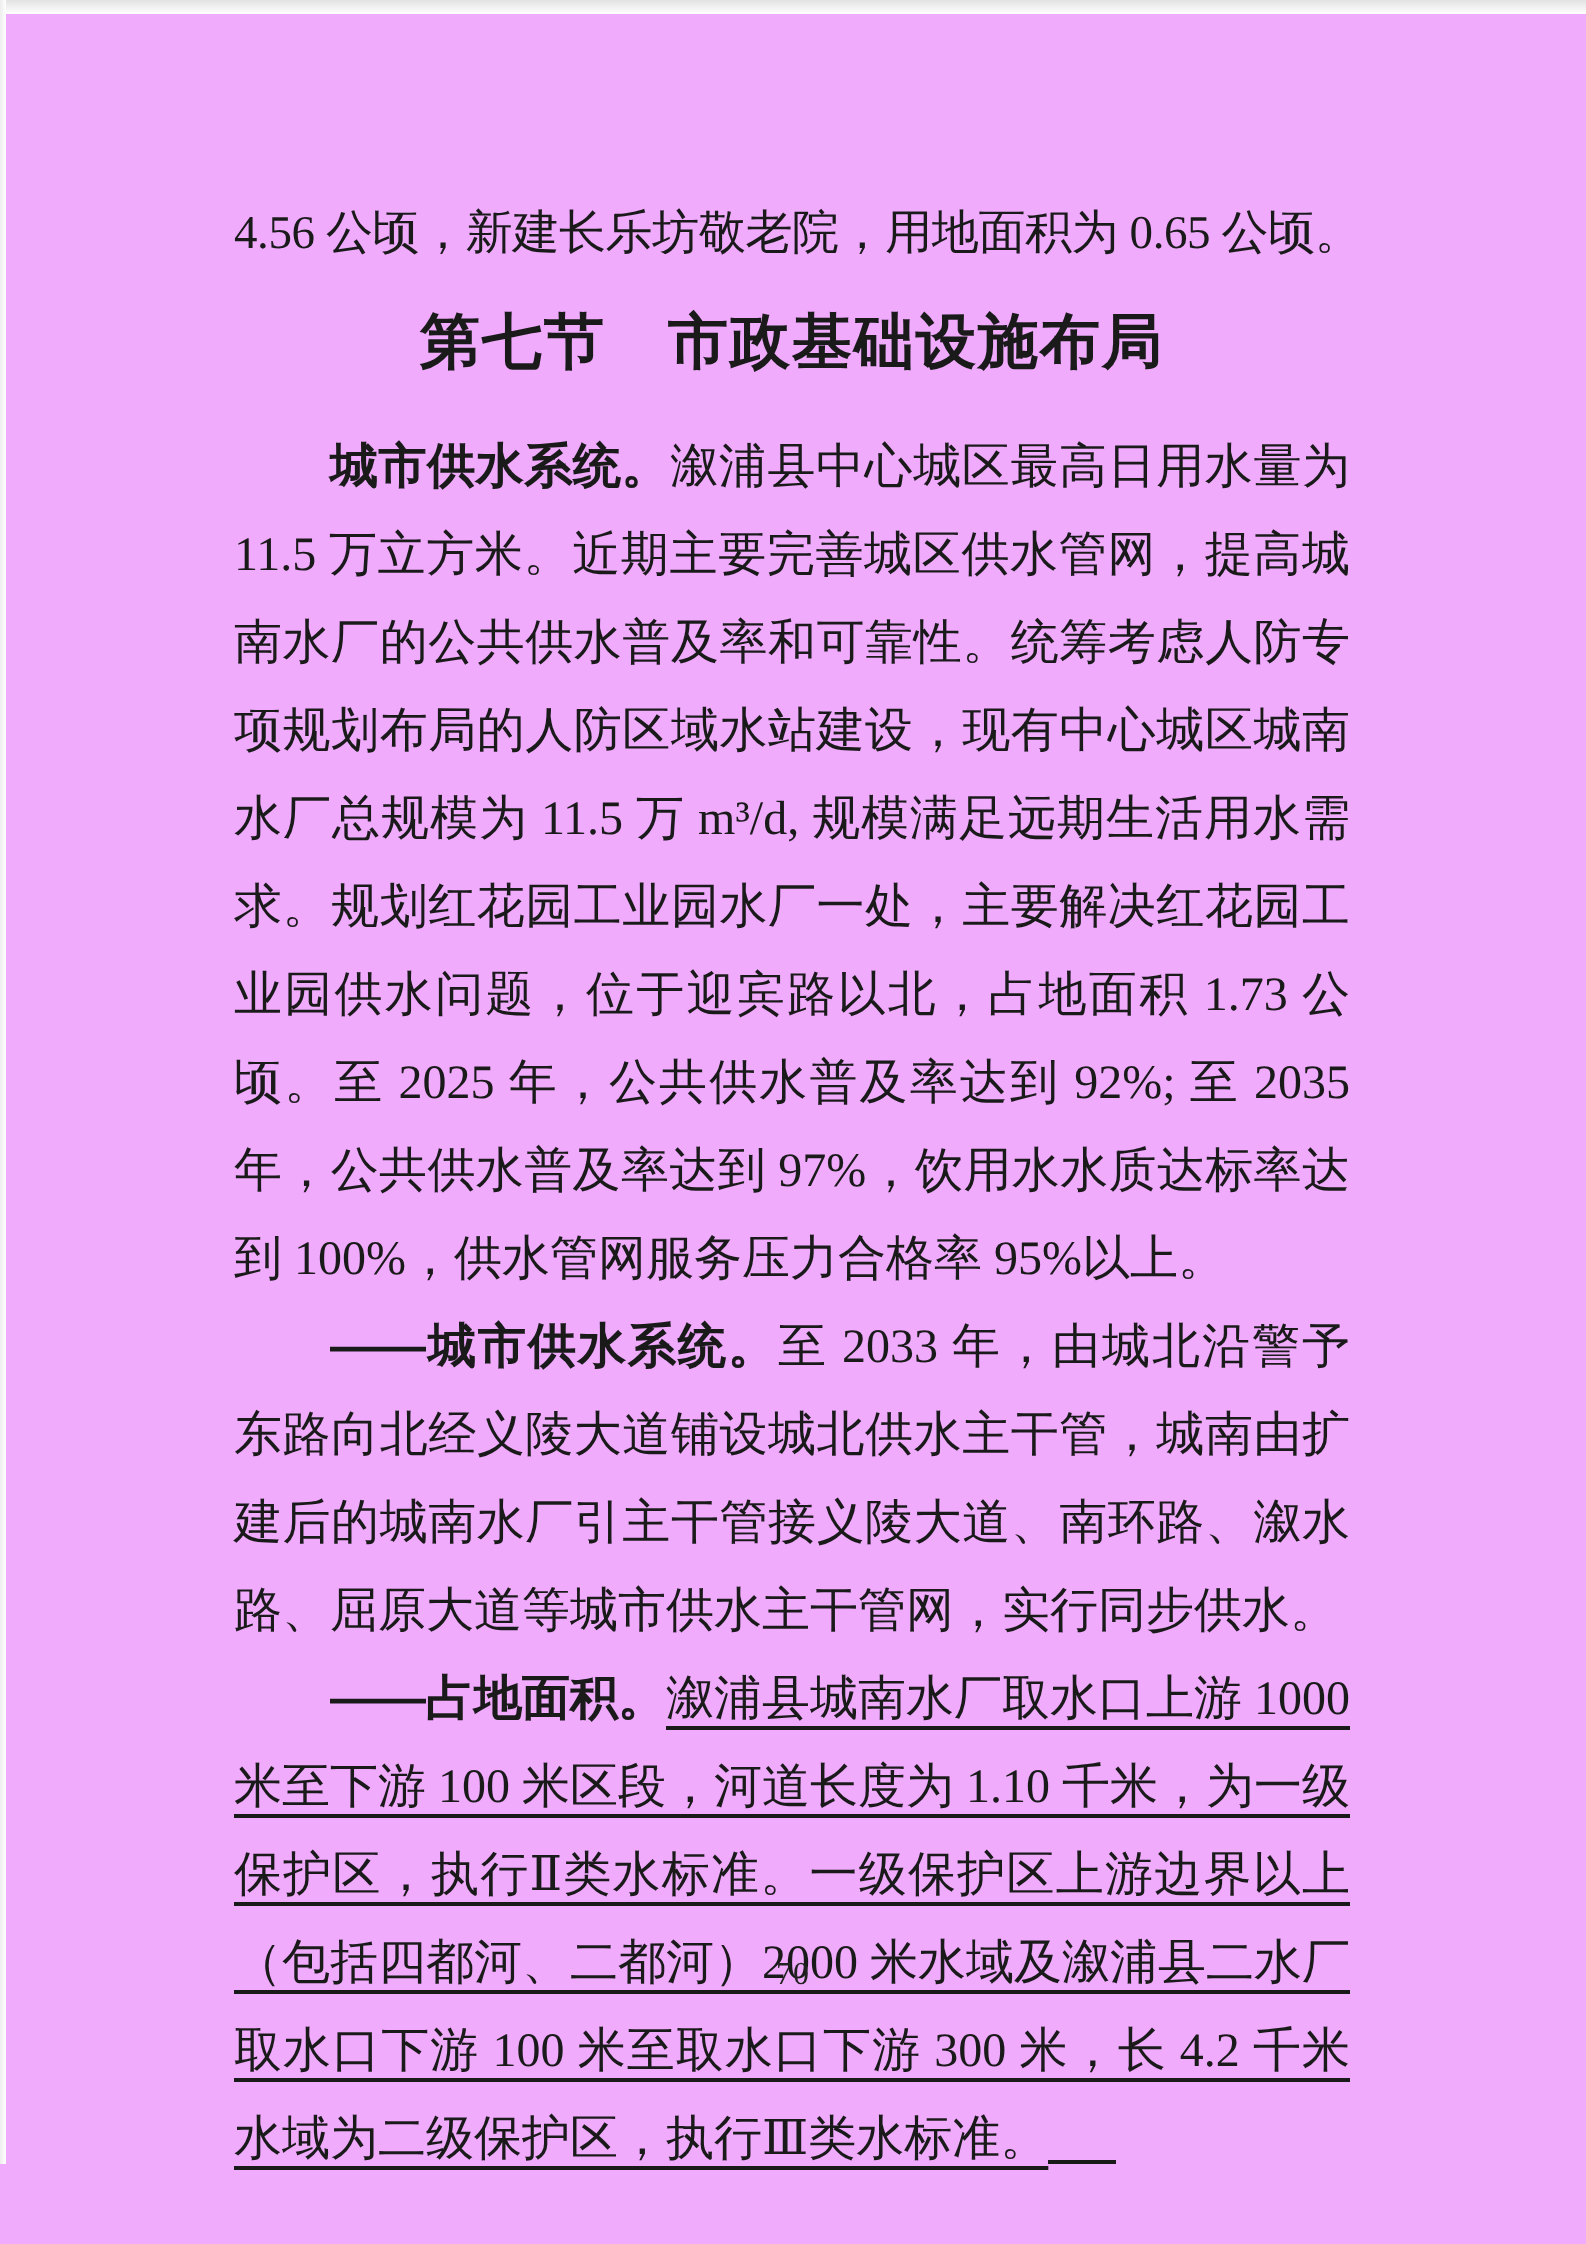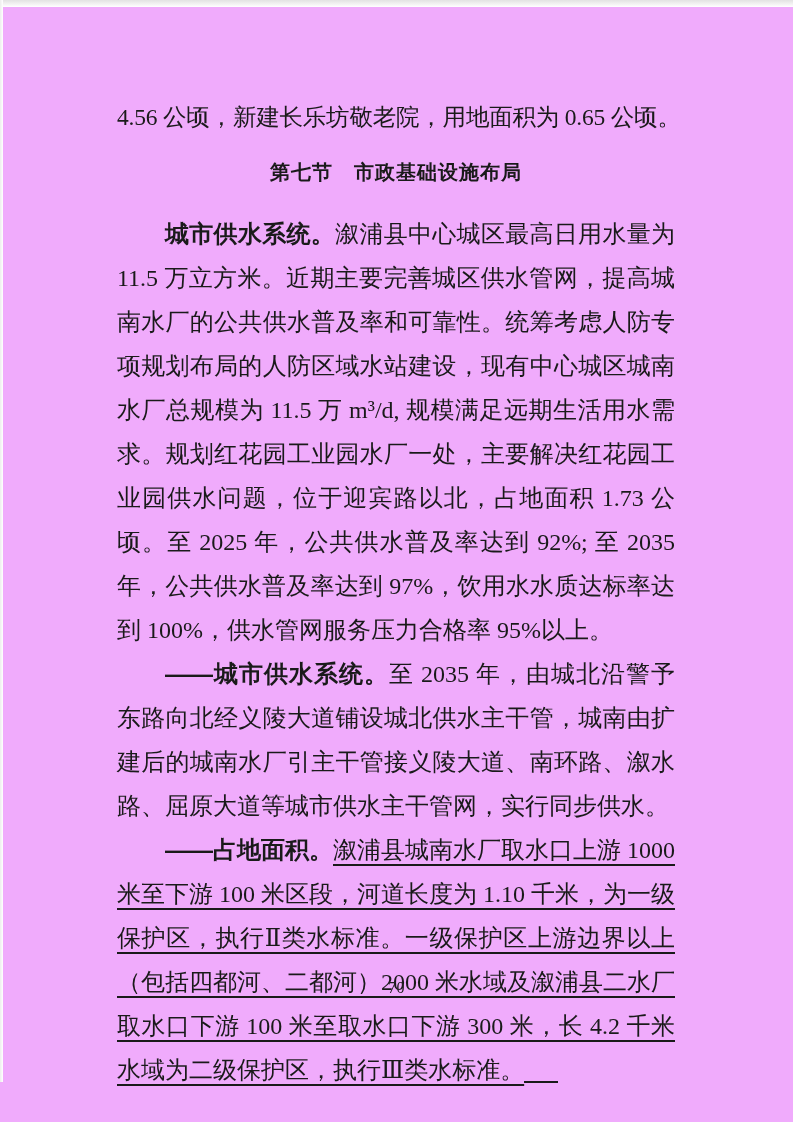--- a/index.html
+++ b/index.html
@@ -37,21 +37,21 @@
   }
   .intro {
     margin: 0;
     font-size: 23.5px;
     line-height: 40px;
     white-space: nowrap;
     letter-spacing: -0.2px;
   }
   .heading {
     margin: 15px 0 0 0;
-    font-size: 20px;
+    font-size: 30px;
     line-height: 40px;
     text-align: center;
     font-weight: 700;
     font-family: Liberation Serif, serif;
     letter-spacing: 1px;
   }
   .content {
     margin-top: 20px;
     font-size: 24px;
     line-height: 44px;
@@ -96,19 +96,19 @@
 <body>
 
 <div class="page">
 
   <p class="intro">4.56 公顷，新建长乐坊敬老院，用地面积为 0.65 公顷。</p>
 
   <h2 class="heading">第七节　市政基础设施布局</h2>
 
   <div class="content" id="paragraphs">
       <p class="para"><span class="run-lead">城市供水系统。</span><span class="run-normal">溆浦县中心城区最高日用水量为 11.5 万立方米。近期主要完善城区供水管网，提高城南水厂的公共供水普及率和可靠性。统筹考虑人防专项规划布局的人防区域水站建设，现有中心城区城南水厂总规模为 11.5 万 m³/d, 规模满足远期生活用水需求。规划红花园工业园水厂一处，主要解决红花园工业园供水问题，位于迎宾路以北，占地面积 1.73 公顷。至 2025 年，公共供水普及率达到 92%; 至 2035 年，公共供水普及率达到 97%，饮用水水质达标率达到 100%，供水管网服务压力合格率 95%以上。</span></p>
-      <p class="para"><span class="run-lead">——城市供水系统。</span><span class="run-normal">至 2035 年，由城北沿警予东路向北经义陵大道铺设城北供水主干管，城南由扩建后的城南水厂引主干管接义陵大道、南环路、溆水路、屈原大道等城市供水主干管网，实行同步供水。</span></p>
+      <p class="para"><span class="run-lead">——城市供水系统。</span><span class="run-normal">至 2033 年，由城北沿警予东路向北经义陵大道铺设城北供水主干管，城南由扩建后的城南水厂引主干管接义陵大道、南环路、溆水路、屈原大道等城市供水主干管网，实行同步供水。</span></p>
       <p class="para"><span class="run-lead">——占地面积。</span><span class="run-underline">溆浦县城南水厂取水口上游 1000 米至下游 100 米区段，河道长度为 1.10 千米，为一级保护区，执行Ⅱ类水标准。一级保护区上游边界以上（包括四都河、二都河）2000 米水域及溆浦县二水厂取水口下游 100 米至取水口下游 300 米，长 4.2 千米水域为二级保护区，执行Ⅲ类水标准。</span><span class="underline-tail"></span></p>
     </div>
 
   <div class="pagenum">70</div>
 
 </div>
 
 </body></html>

